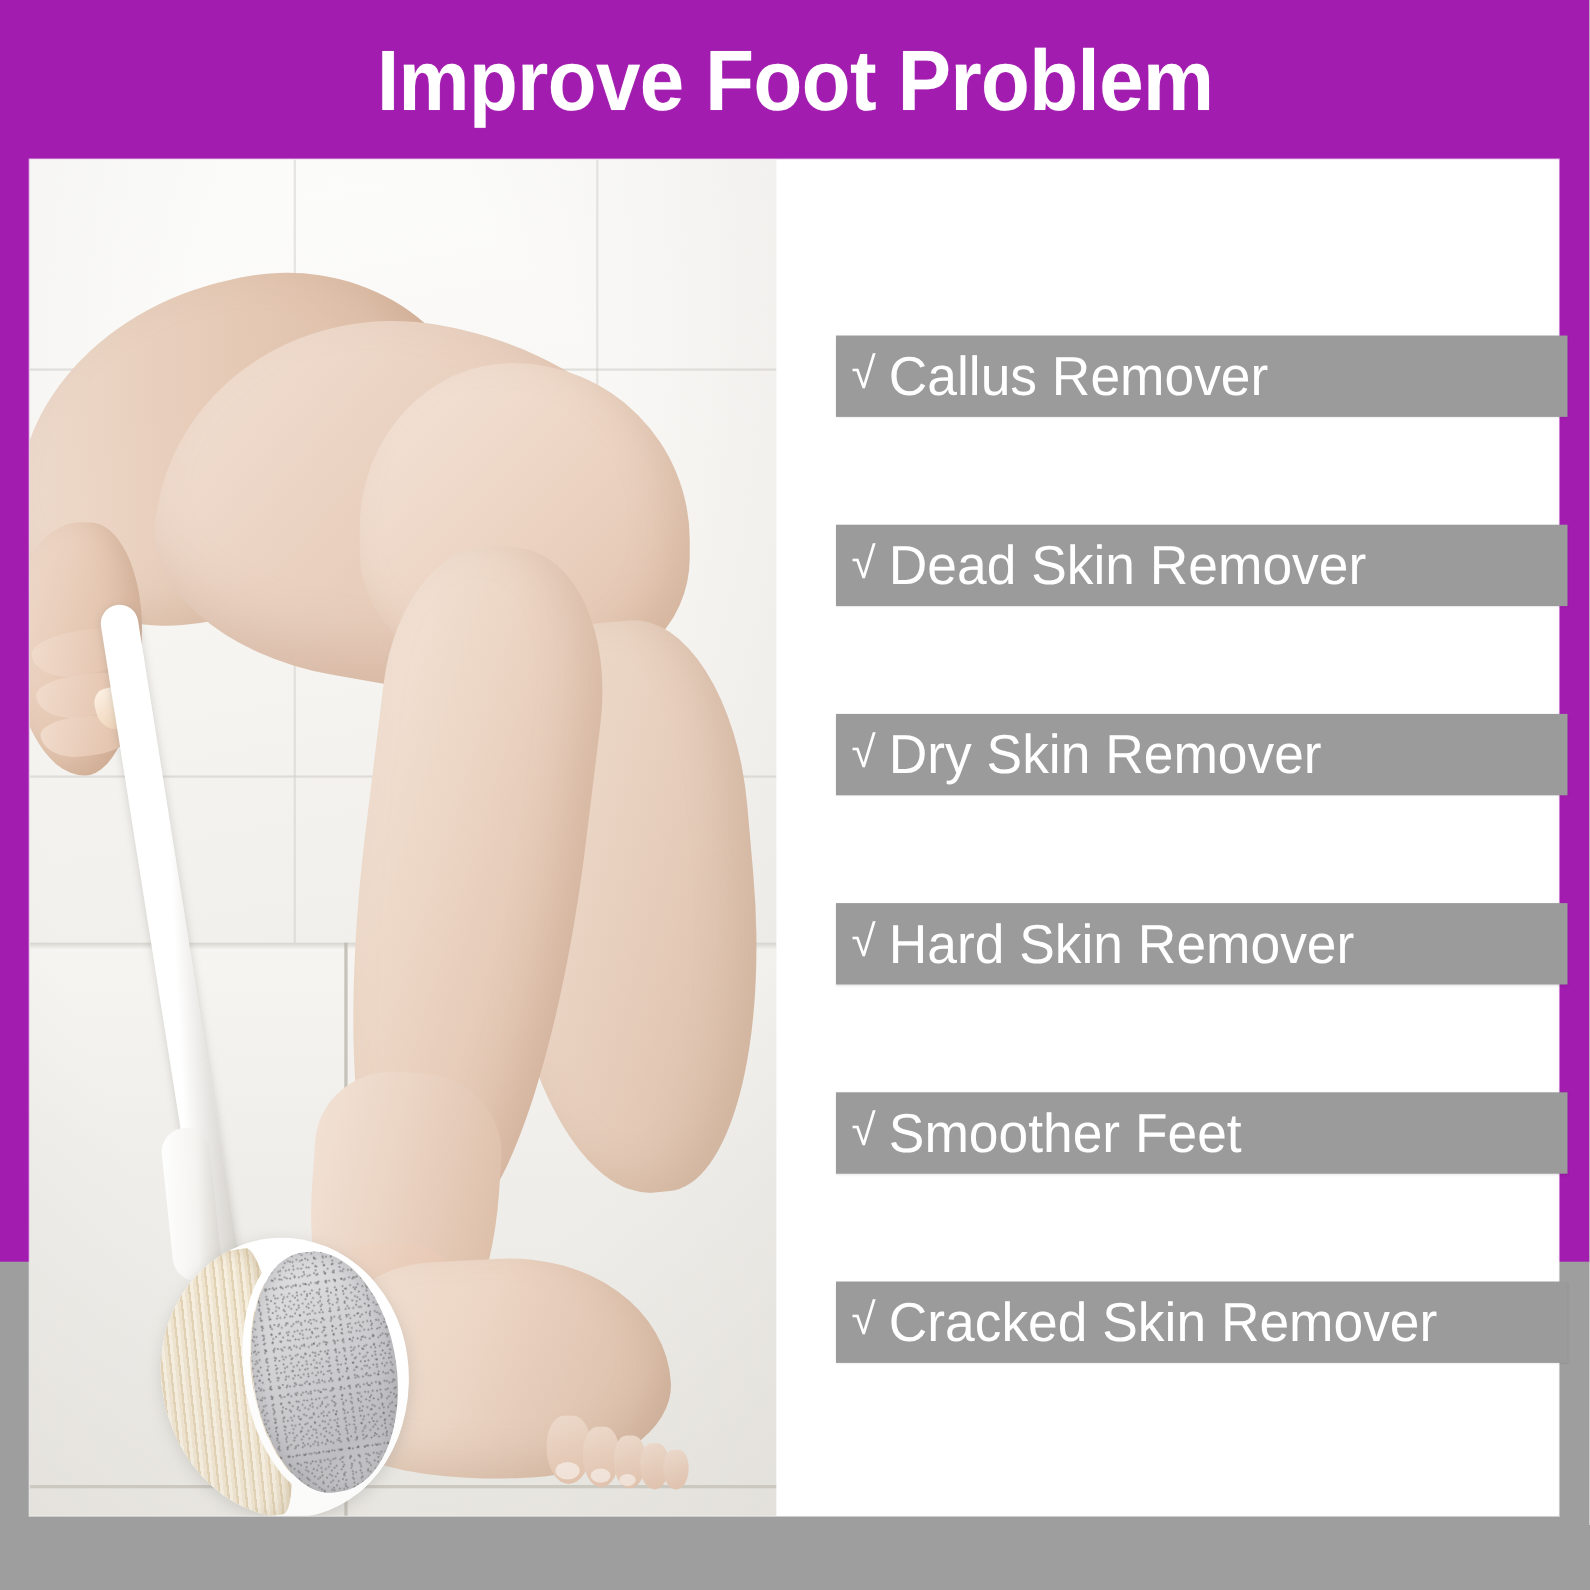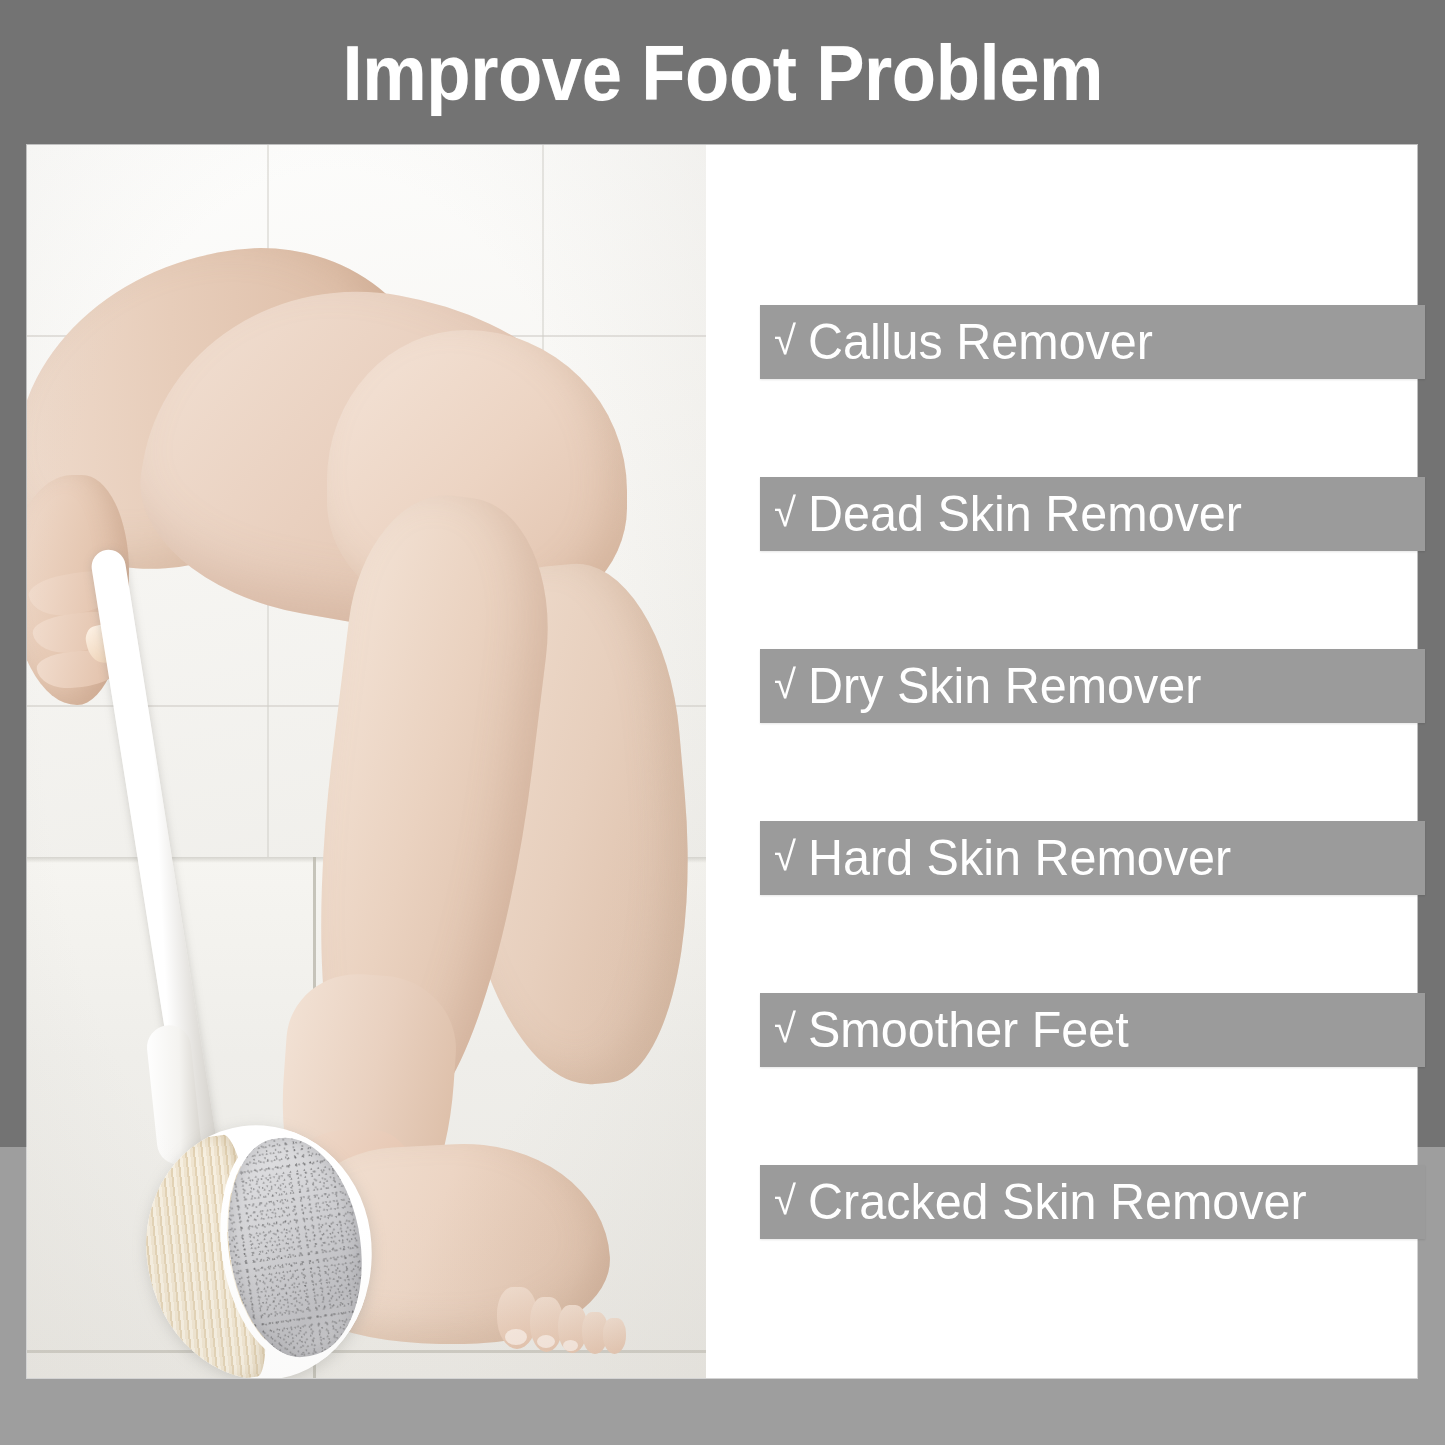--- a/index.html
+++ b/index.html
@@ -11,21 +11,21 @@
     height: 1445px;
     overflow: hidden;
     font-family: "Liberation Sans", sans-serif;
     background: #9e9e9e;
   }
 
   #infographic {
     position: relative;
     width: 1445px;
     height: 1147px;
-    background: #737373;
+    background: #a21caf;
   }
 
   
   #title-bar {
     position: absolute;
     left: 0;
     top: 0;
     width: 1445px;
     height: 145px;
     display: flex;

